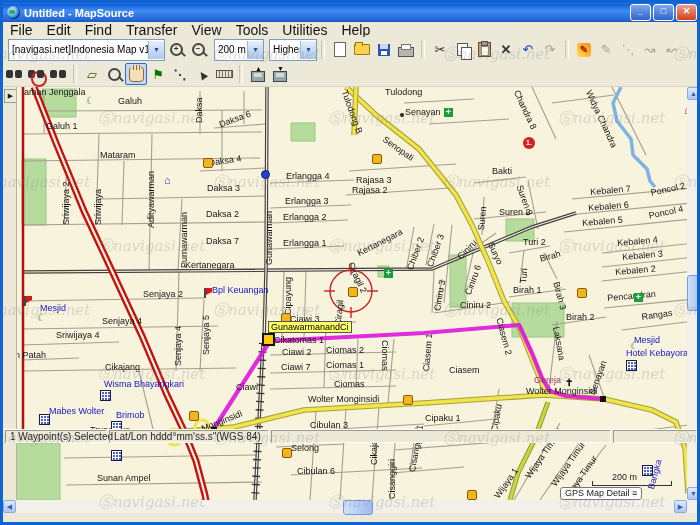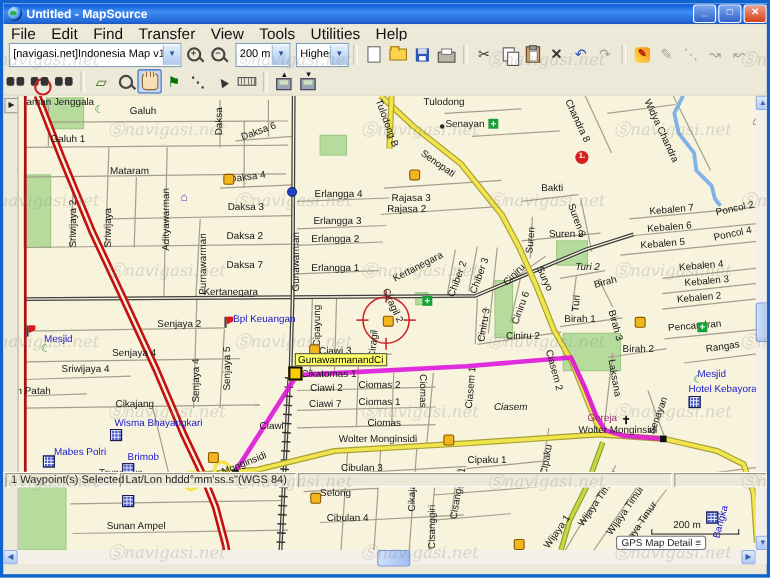--- a/index.html
+++ b/index.html
@@ -425,41 +425,41 @@
       <div class="maplbl" style="left: 257px; top: 249px;">Cikatomas 1</div>
       <div class="maplbl" style="left: 265px; top: 261px;">Ciawi 2</div>
       <div class="maplbl" style="left: 309px; top: 259px;">Ciomas 2</div>
       <div class="maplbl" style="left: 264px; top: 276px;">Ciawi 7</div>
       <div class="maplbl" style="left: 309px; top: 274px;">Ciomas 1</div>
       <div class="maplbl" style="left: 219px; top: 296px;">Ciawi</div>
       <div class="maplbl" style="left: 317px; top: 293px;">Ciomas</div>
       <div class="maplbl" style="left: 372px; top: 253px; transform: rotate(90deg);">Ciomas</div>
       <div class="maplbl" style="left: 293px; top: 334px;">Cibulan 3</div>
       <div class="maplbl" style="left: 274px; top: 357px;">Selong</div>
-      <div class="maplbl" style="left: 280px; top: 380px;">Cibulan 4</div>
+      <div class="maplbl" style="left: 280px; top: 380px;">Cibulan 6</div>
       <div class="maplbl" style="left: 353px; top: 378px; transform: rotate(-90deg);">Cikajang</div>
       <div class="maplbl" style="left: 371px; top: 412px; transform: rotate(-90deg);">Cisanggiri</div>
       <div class="maplbl" style="left: 391px; top: 384px; transform: rotate(-80deg);">Cisanggiri 1</div>
       <div class="maplbl" style="left: 441px; top: 344px;">Cisanggiri 2</div>
       <div class="maplbl" style="left: 408px; top: 327px; text-align: right;">Cipaku 1</div>
       <div class="maplbl" style="left: 473px; top: 344px; transform: rotate(-80deg);">Cipaku</div>
       <div class="maplbl" style="left: 476px; top: 408px; transform: rotate(-55deg);">Wijaya 1</div>
       <div class="maplbl" style="left: 507px; top: 388px; transform: rotate(-55deg);">Wijaya Timur 1</div>
       <div class="maplbl" style="left: 533px; top: 396px; transform: rotate(-55deg);">Wijaya Timur 5</div>
       <div class="maplbl" style="left: 545px; top: 410px; transform: rotate(-55deg);">Wijaya Timur</div>
       <div class="maplbl" style="left: 571px; top: 306px; transform: rotate(-70deg);">Senayan</div>
-      <div class="maplbl" style="left: 432px; top: 279px; font-style: italic;">Ciasem</div>
+      <div class="maplbl" style="left: 432px; top: 279px;">Ciasem</div>
       <div class="maplbl" style="left: 405px; top: 284px; transform: rotate(-85deg);">Ciasem 1</div>
       <div class="maplbl" style="left: 486px; top: 230px; transform: rotate(75deg);">Ciasem 2</div>
       <div class="maplbl" style="left: 543px; top: 239px; transform: rotate(80deg);">Laksana</div>
       <div class="maplbl" style="left: 522px; top: 168px; transform: rotate(-15deg);">Birah</div>
       <div class="maplbl" style="left: 496px; top: 199px;">Birah 1</div>
       <div class="maplbl" style="left: 549px; top: 226px;">Birah 2</div>
       <div class="maplbl" style="left: 543px; top: 194px; transform: rotate(75deg);">Birah 3</div>
-      <div class="maplbl" style="left: 506px; top: 151px; font-style: italic;">Turi 2</div>
+      <div class="maplbl" style="left: 506px; top: 151px;">Turi 2</div>
       <div class="maplbl" style="left: 502px; top: 196px; transform: rotate(-85deg);">Turi</div>
       <div class="maplbl" style="left: 477px; top: 154px; transform: rotate(65deg);">Suryo</div>
       <div class="maplbl" style="left: 439px; top: 168px; transform: rotate(-45deg);">Ciniru</div>
       <div class="maplbl" style="left: 447px; top: 206px; transform: rotate(-70deg);">Ciniru 6</div>
       <div class="maplbl" style="left: 416px; top: 223px; transform: rotate(-80deg);">Ciniru 3</div>
       <div class="maplbl" style="left: 443px; top: 214px;">Ciniru 2</div>
       <div class="maplbl" style="left: 389px; top: 181px; transform: rotate(-70deg);">Chiber 2</div>
       <div class="maplbl" style="left: 409px; top: 178px; transform: rotate(-70deg);">Chiber 3</div>
       <div class="maplbl" style="left: 337px; top: 174px; transform: rotate(65deg);">Ciragil 2</div>
       <div class="maplbl" style="left: 317px; top: 238px; transform: rotate(-85deg);">Ciragil</div>
@@ -475,21 +475,21 @@
       <div class="maplbl" style="left: 598px; top: 181px; transform: rotate(-5deg);">Kebalen 2</div>
       <div class="maplbl" style="left: 633px; top: 102px; transform: rotate(-12deg);">Poncol 2</div>
       <div class="maplbl" style="left: 631px; top: 125px; transform: rotate(-12deg);">Poncol 4</div>
       <div class="maplbl" style="left: 590px; top: 207px; transform: rotate(-5deg);">Pencandran</div>
       <div class="maplbl" style="left: 624px; top: 226px; transform: rotate(-8deg);">Rangas</div>
       <div class="maplbl" style="left: 503px; top: 2px; transform: rotate(65deg);">Chandra 8</div>
       <div class="maplbl" style="left: 575px; top: 2px; transform: rotate(65deg);">Widya Chandra</div>
       <div class="maplbl b" style="left: 195px; top: 199px;">Bpl Keuangan</div>
       <div class="maplbl b" style="left: 23px; top: 217px;">Mesjid</div>
       <div class="maplbl b" style="left: 87px; top: 293px;">Wisma Bhayangkari</div>
-      <div class="maplbl b" style="left: 32px; top: 320px;">Mabes Polri</div>
+      <div class="maplbl b" style="left: 32px; top: 320px;">Mabes Wolter</div>
       <div class="maplbl b" style="left: 99px; top: 324px;">Brimob</div>
       <div class="maplbl b" style="left: 617px; top: 249px;">Mesjid</div>
       <div class="maplbl b" style="left: 609px; top: 262px;">Hotel Kebayoran</div>
       <div class="maplbl b" style="left: 630px; top: 401px; transform: rotate(-75deg);">Bangka</div>
       <div class="maplbl g" style="left: 517px; top: 289px;">Gereja</div>
       <div class="poi p-yellow" style="left: 186px; top: 71px;"></div>
       <div class="poi p-yellow" style="left: 355px; top: 67px;"></div>
       <div class="poi p-yellow" style="left: 264px; top: 226px;"></div>
       <div class="poi p-yellow" style="left: 331px; top: 200px;"></div>
       <div class="poi p-yellow" style="left: 560px; top: 201px;"></div>

